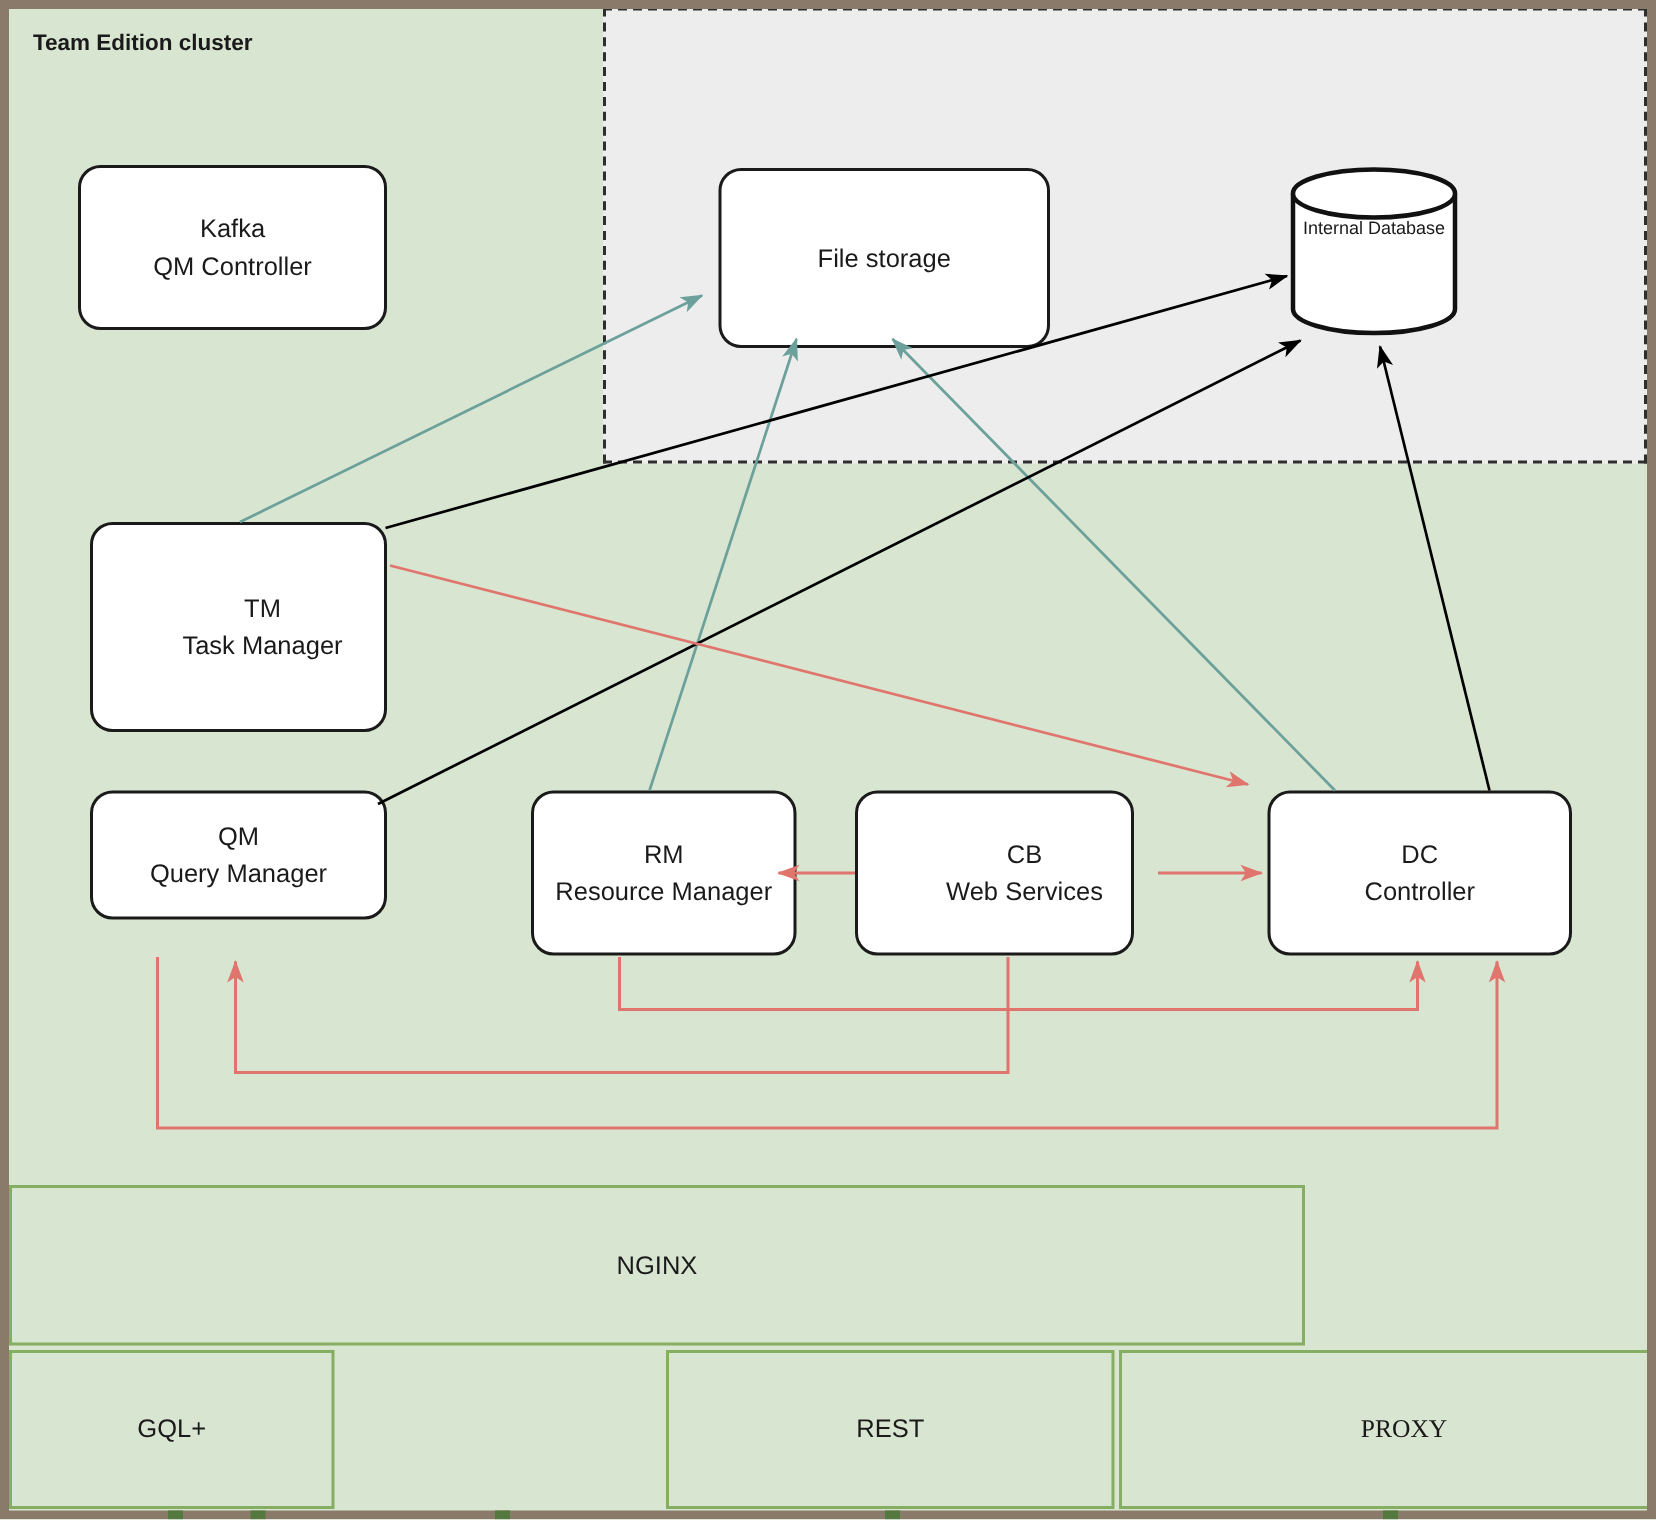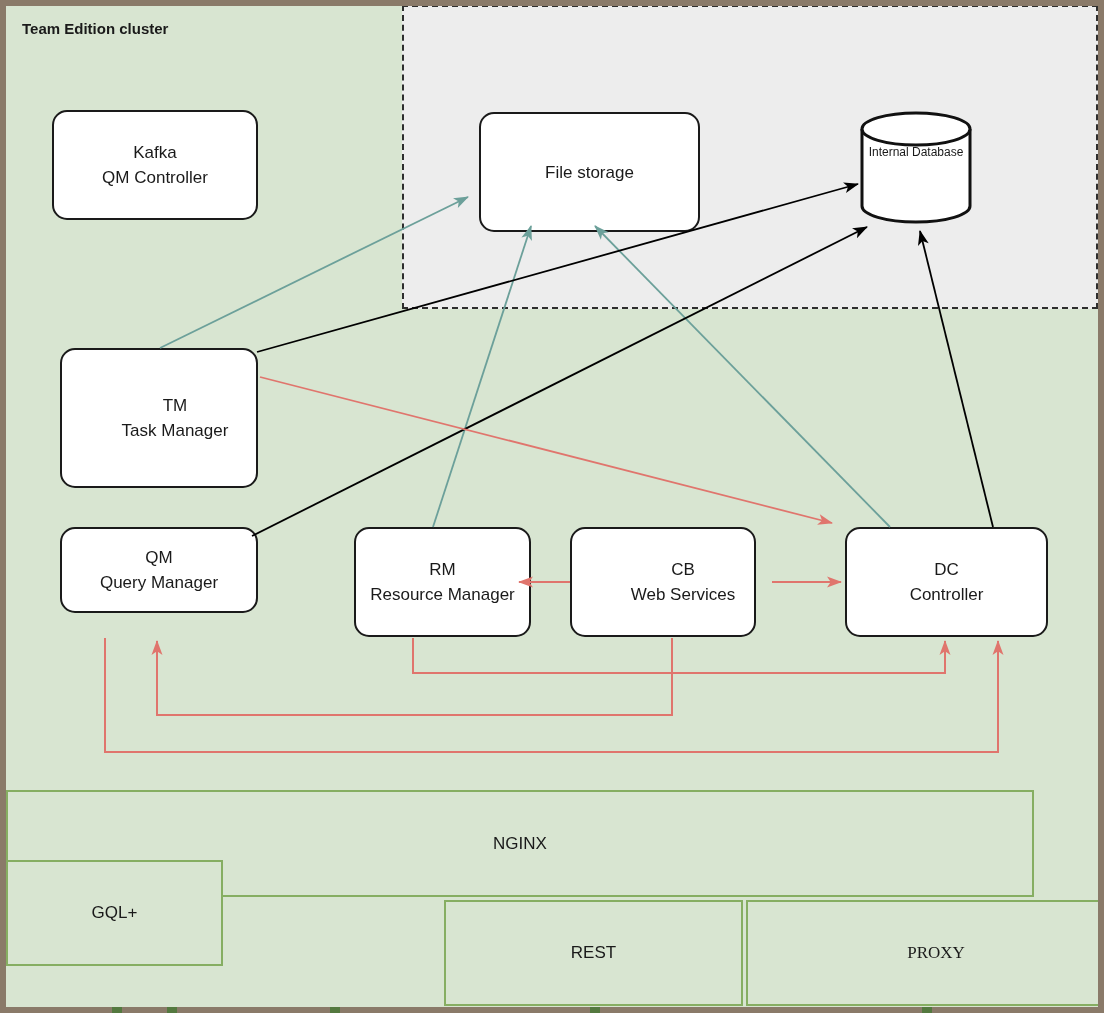--- a/index.html
+++ b/index.html
@@ -56,22 +56,22 @@
   }
   .band{
     position:absolute;
     border:2px solid #86ae62;
     box-sizing:border-box;
     display:flex;align-items:center;justify-content:center;
     font-size:17px;
     z-index:1;
     background:#d8e5d1;
   }
-  #band-nginx{left:6px;top:790px;width:1028px;height:107px;}
-  #cell-gql{left:6px;top:860px;width:217px;height:106px;}
+  #band-nginx{left:6px;top:790px;width:864px;height:107px;}
+  #cell-gql{left:6px;top:900px;width:217px;height:106px;}
   #cell-http{left:226px;top:900px;width:215px;height:106px;}
   #cell-rest{left:444px;top:900px;width:299px;height:106px;}
   #cell-proxy{left:746px;top:900px;width:380px;height:106px;font-family:Liberation Serif, serif;}
   #edge-layer{position:absolute;left:0;top:0;z-index:3;pointer-events:none;}
   .notch{position:absolute;top:1007px;height:6px;width:10px;background:#54793f;z-index:25;}
 </style>
 </head>
 <body>
 
 <div id="stage">

